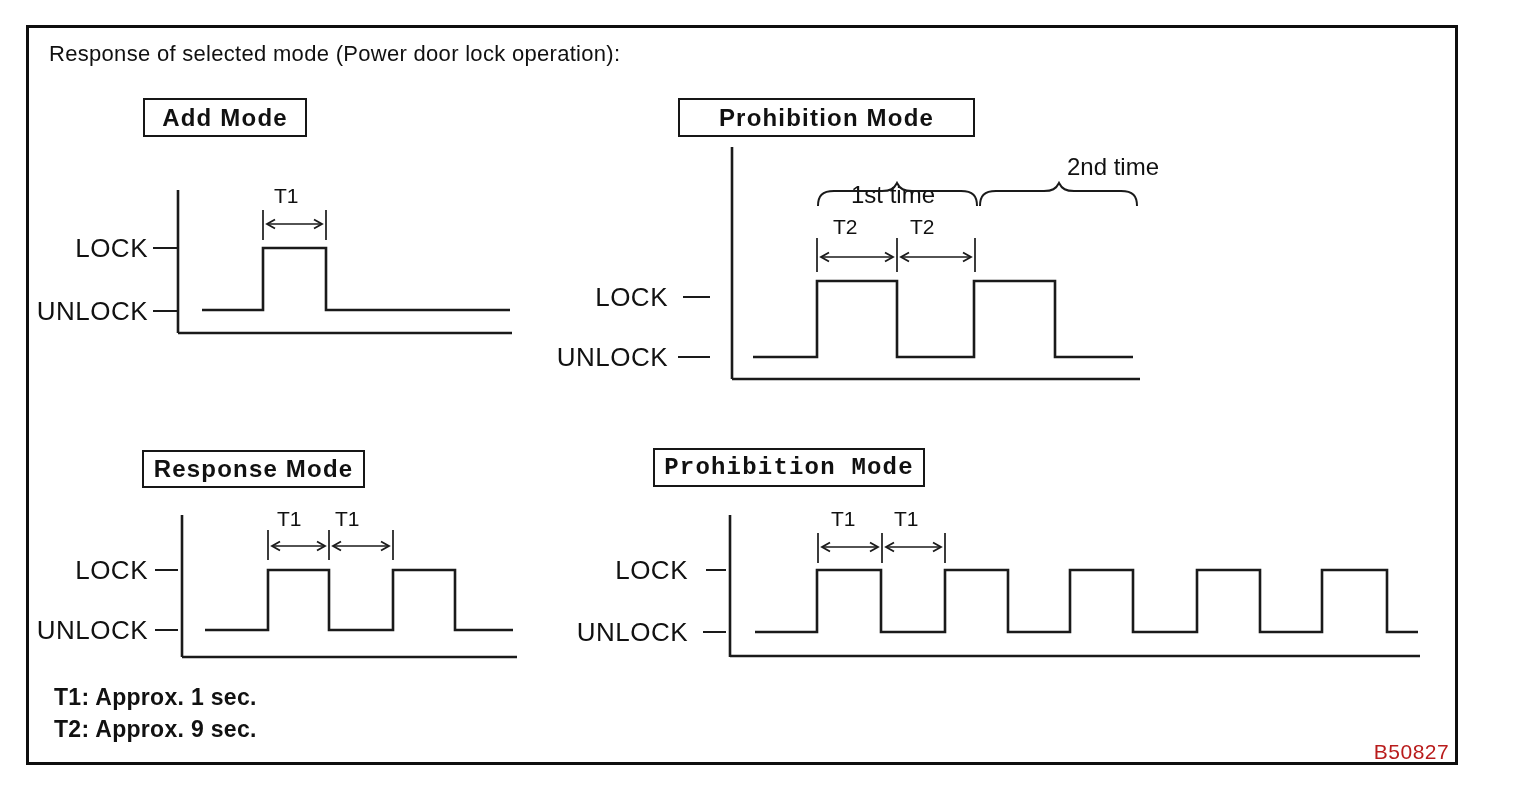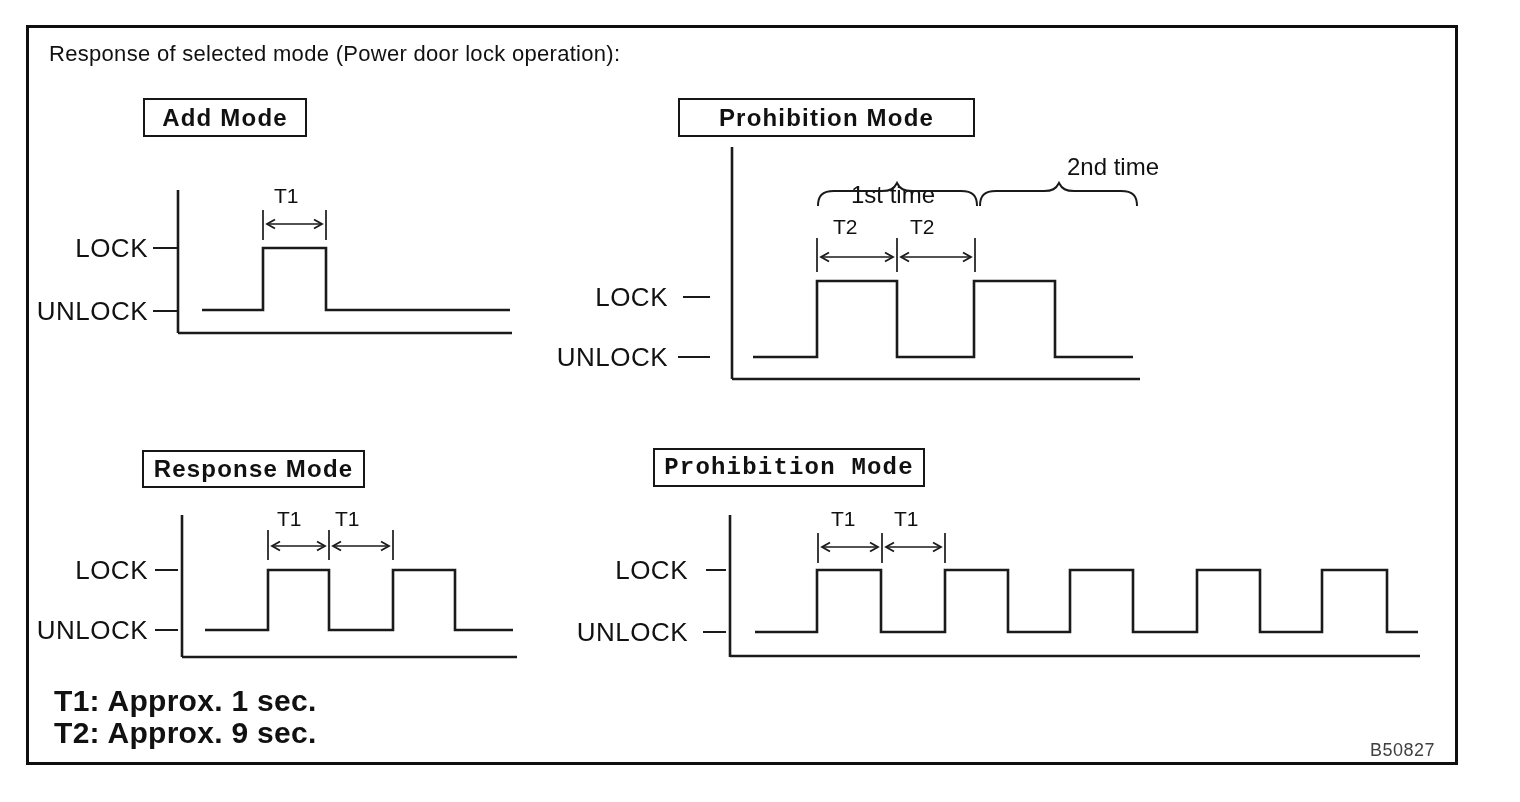--- a/index.html
+++ b/index.html
@@ -32,25 +32,25 @@
     font-size:26px;line-height:30px;width:140px;text-align:right;
     letter-spacing:.5px;white-space:nowrap;
   }
   .tlab{
     font-size:21px;line-height:24px;width:40px;text-align:left;white-space:nowrap;
   }
   .timelab{
     font-size:24px;line-height:28px;width:110px;text-align:center;white-space:nowrap;
   }
   .note{
-    left:54px;font-size:30px;font-weight:bold;letter-spacing:.3px;white-space:nowrap;
+    left:54px;font-size:23px;font-weight:bold;letter-spacing:.3px;white-space:nowrap;
   }
   .fig-code{
-    left:1370px;top:740px;width:83px;text-align:left;
-    font-size:18px;color:#404040;letter-spacing:.5px;
+    left:1370px;top:740px;width:83px;text-align:center;
+    font-size:21px;color:#b91c1c;letter-spacing:.5px;
   }
   svg.linework{left:0;top:0;pointer-events:none;}
 </style>
 </head>
 <body>
 
 <div class="abs frame"></div>
 
 <div class="abs fig-title">Response of selected mode (Power door lock operation):</div>
 

